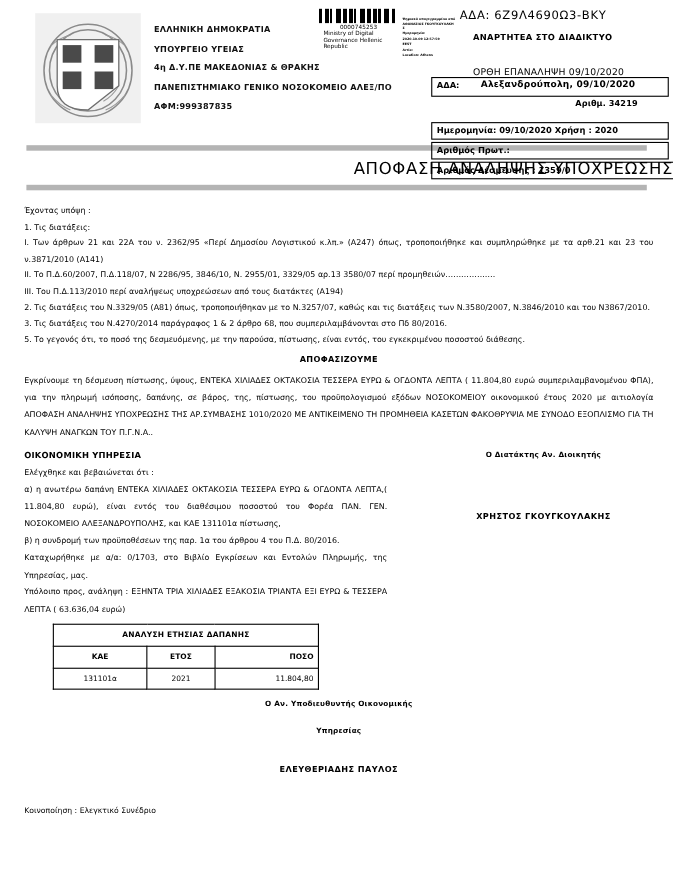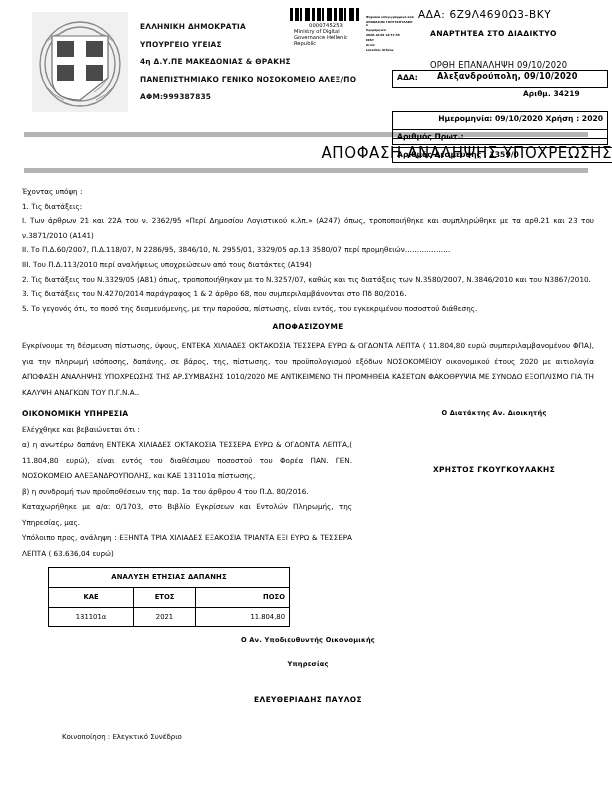--- a/index.html
+++ b/index.html
@@ -59,21 +59,21 @@
     font-size: 7.6px; font-weight: bold; letter-spacing: 0.3px;
   }
 
   
   .rbox {
     position: absolute; border: 1px solid #000;
     font-size: 7.6px; font-weight: bold;
     padding: 2px 4px; background: transparent; margin-top: 28px;
   }
   #box-ada   { left: 392px; top: 42px;  width: 216px; height: 18px; }
-  #box-date  { left: 392px; top: 83px;  width: 216px; height: 28px; text-align: right; }
+  #box-date  { left: 392px; top: 83px;  width: 216px; height: 16px; }
   #box-prot  { left: 392px; top: 101px; width: 216px; height: 16px; }
   #box-desm  { left: 392px; top: 119px; width: 252px; height: 16px; }
 
   .orthi {
     position: absolute; left: 430px; top: 60px;
     font-size: 8.4px; letter-spacing: 0.2px; font-weight: normal;
   }
   .city {
     position: absolute; left: 437px; top: 71px;
     font-size: 8.2px; letter-spacing: 0.2px; font-weight: bold;
@@ -125,21 +125,21 @@
   table.dap .hcell.right { text-align: right; }
   table.dap .vcell { text-align: center; font-weight: normal; }
   table.dap .vcell.right { text-align: right; font-weight: normal; }
 
   
   .footer-sig { text-align: center; margin-top: 6px; }
   .footer-sig .role2 { font-size: 6.6px; font-weight: bold; letter-spacing: 0.2px; }
   .footer-sig .role3 { font-size: 6.6px; font-weight: bold; letter-spacing: 0.2px; margin-top: 9px; }
   .footer-sig .person2 { font-size: 7.4px; font-weight: bold; letter-spacing: 0.4px; margin-top: 22px; }
 
-  .koinop { position: absolute; left: 22px; top: 733px; font-size: 7px; margin-left: 40px; }
+  .koinop { position: absolute; left: 22px; top: 733px; font-size: 7px; }
 </style>
 </head>
 <body>
 
 <div class="page">
 
   <div class="header">
 
     <div class="emblem">
       <svg width="96" height="100" viewBox="0 0 96 100">

